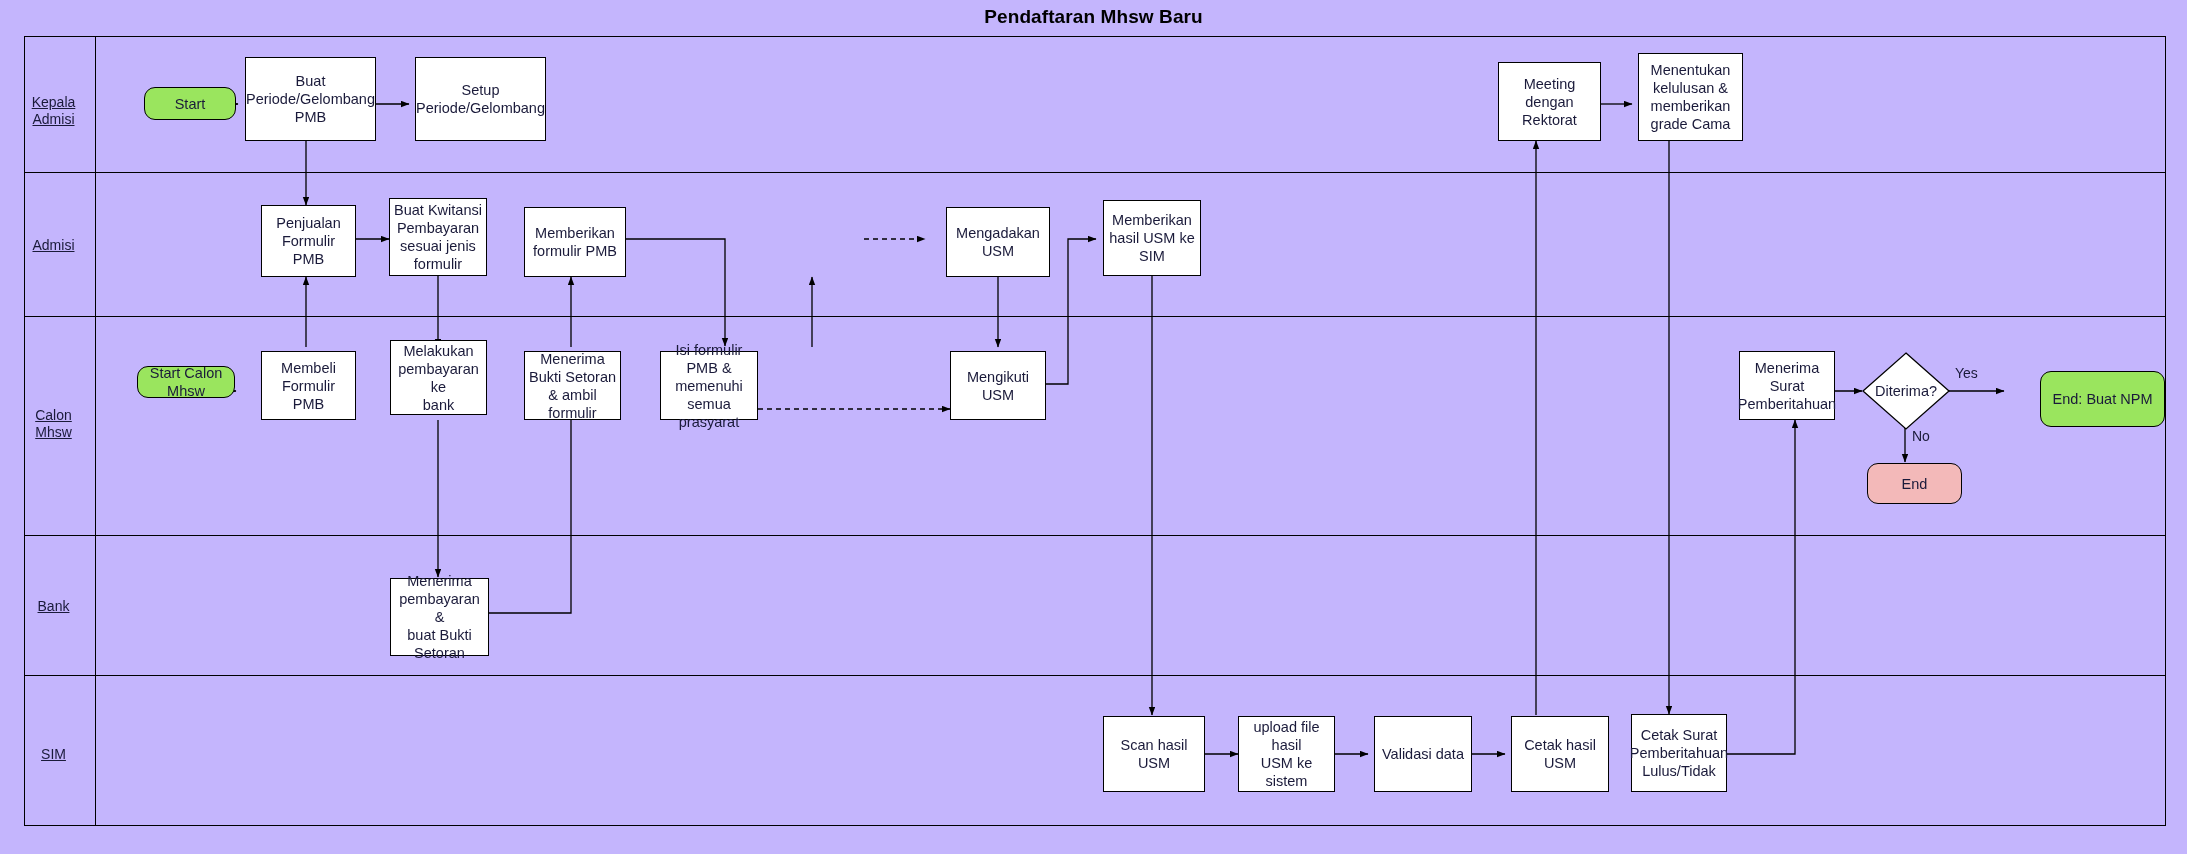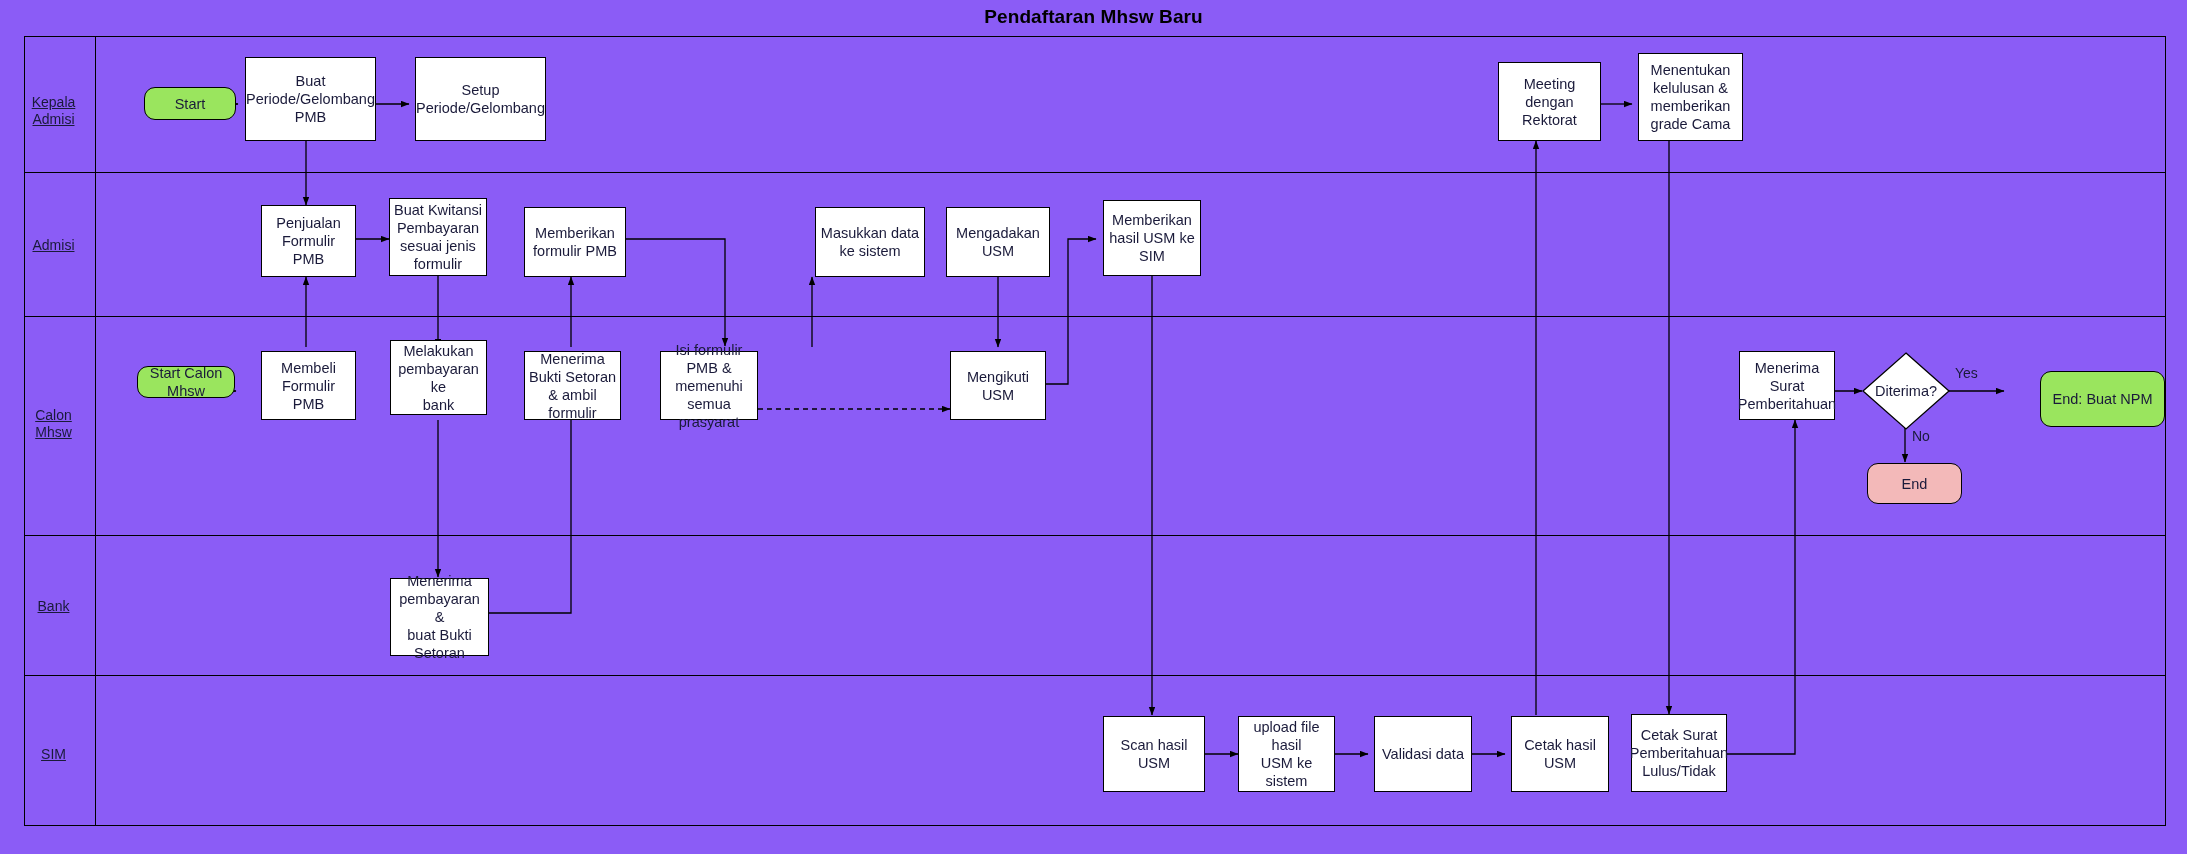--- a/index.html
+++ b/index.html
@@ -8,21 +8,21 @@
     background: #ffffff;
   }
   body {
     font-family: "Liberation Sans", sans-serif;
     color: #1a1a3a;
   }
   #page {
     position: relative;
     width: 2187px;
     height: 854px;
-    background: #8b5cf6;
+    background: #c4b5fd;
     overflow: hidden;
   }
   .diagram-title {
     position: absolute;
     left: 0;
     top: 6px;
     width: 2187px;
     text-align: center;
     font-size: 19px;
     font-weight: bold;
@@ -218,22 +218,20 @@
 Rektorat</div>
 
   <div class="node process" style="left:261px; top:205px; width:95px; height:72px">Penjualan
 Formulir PMB</div>
   <div class="node process" style="left:389px; top:198px; width:98px; height:78px">Buat Kwitansi
 Pembayaran
 sesuai jenis
 formulir</div>
   <div class="node process" style="left:524px; top:207px; width:102px; height:70px">Memberikan
 formulir PMB</div>
-  <div class="node process" style="left:815px; top:207px; width:110px; height:70px">Masukkan data
-ke sistem</div>
   <div class="node process" style="left:946px; top:207px; width:104px; height:70px">Mengadakan
 USM</div>
   <div class="node process" style="left:1103px; top:200px; width:98px; height:76px">Memberikan
 hasil USM ke
 SIM</div>
 
   <div class="node terminator" style="left:105px; top:366px; width:98px; height:32px">Start Calon
 Mhsw</div>
   <div class="node process" style="left:261px; top:351px; width:95px; height:69px">Membeli
 Formulir PMB</div>

